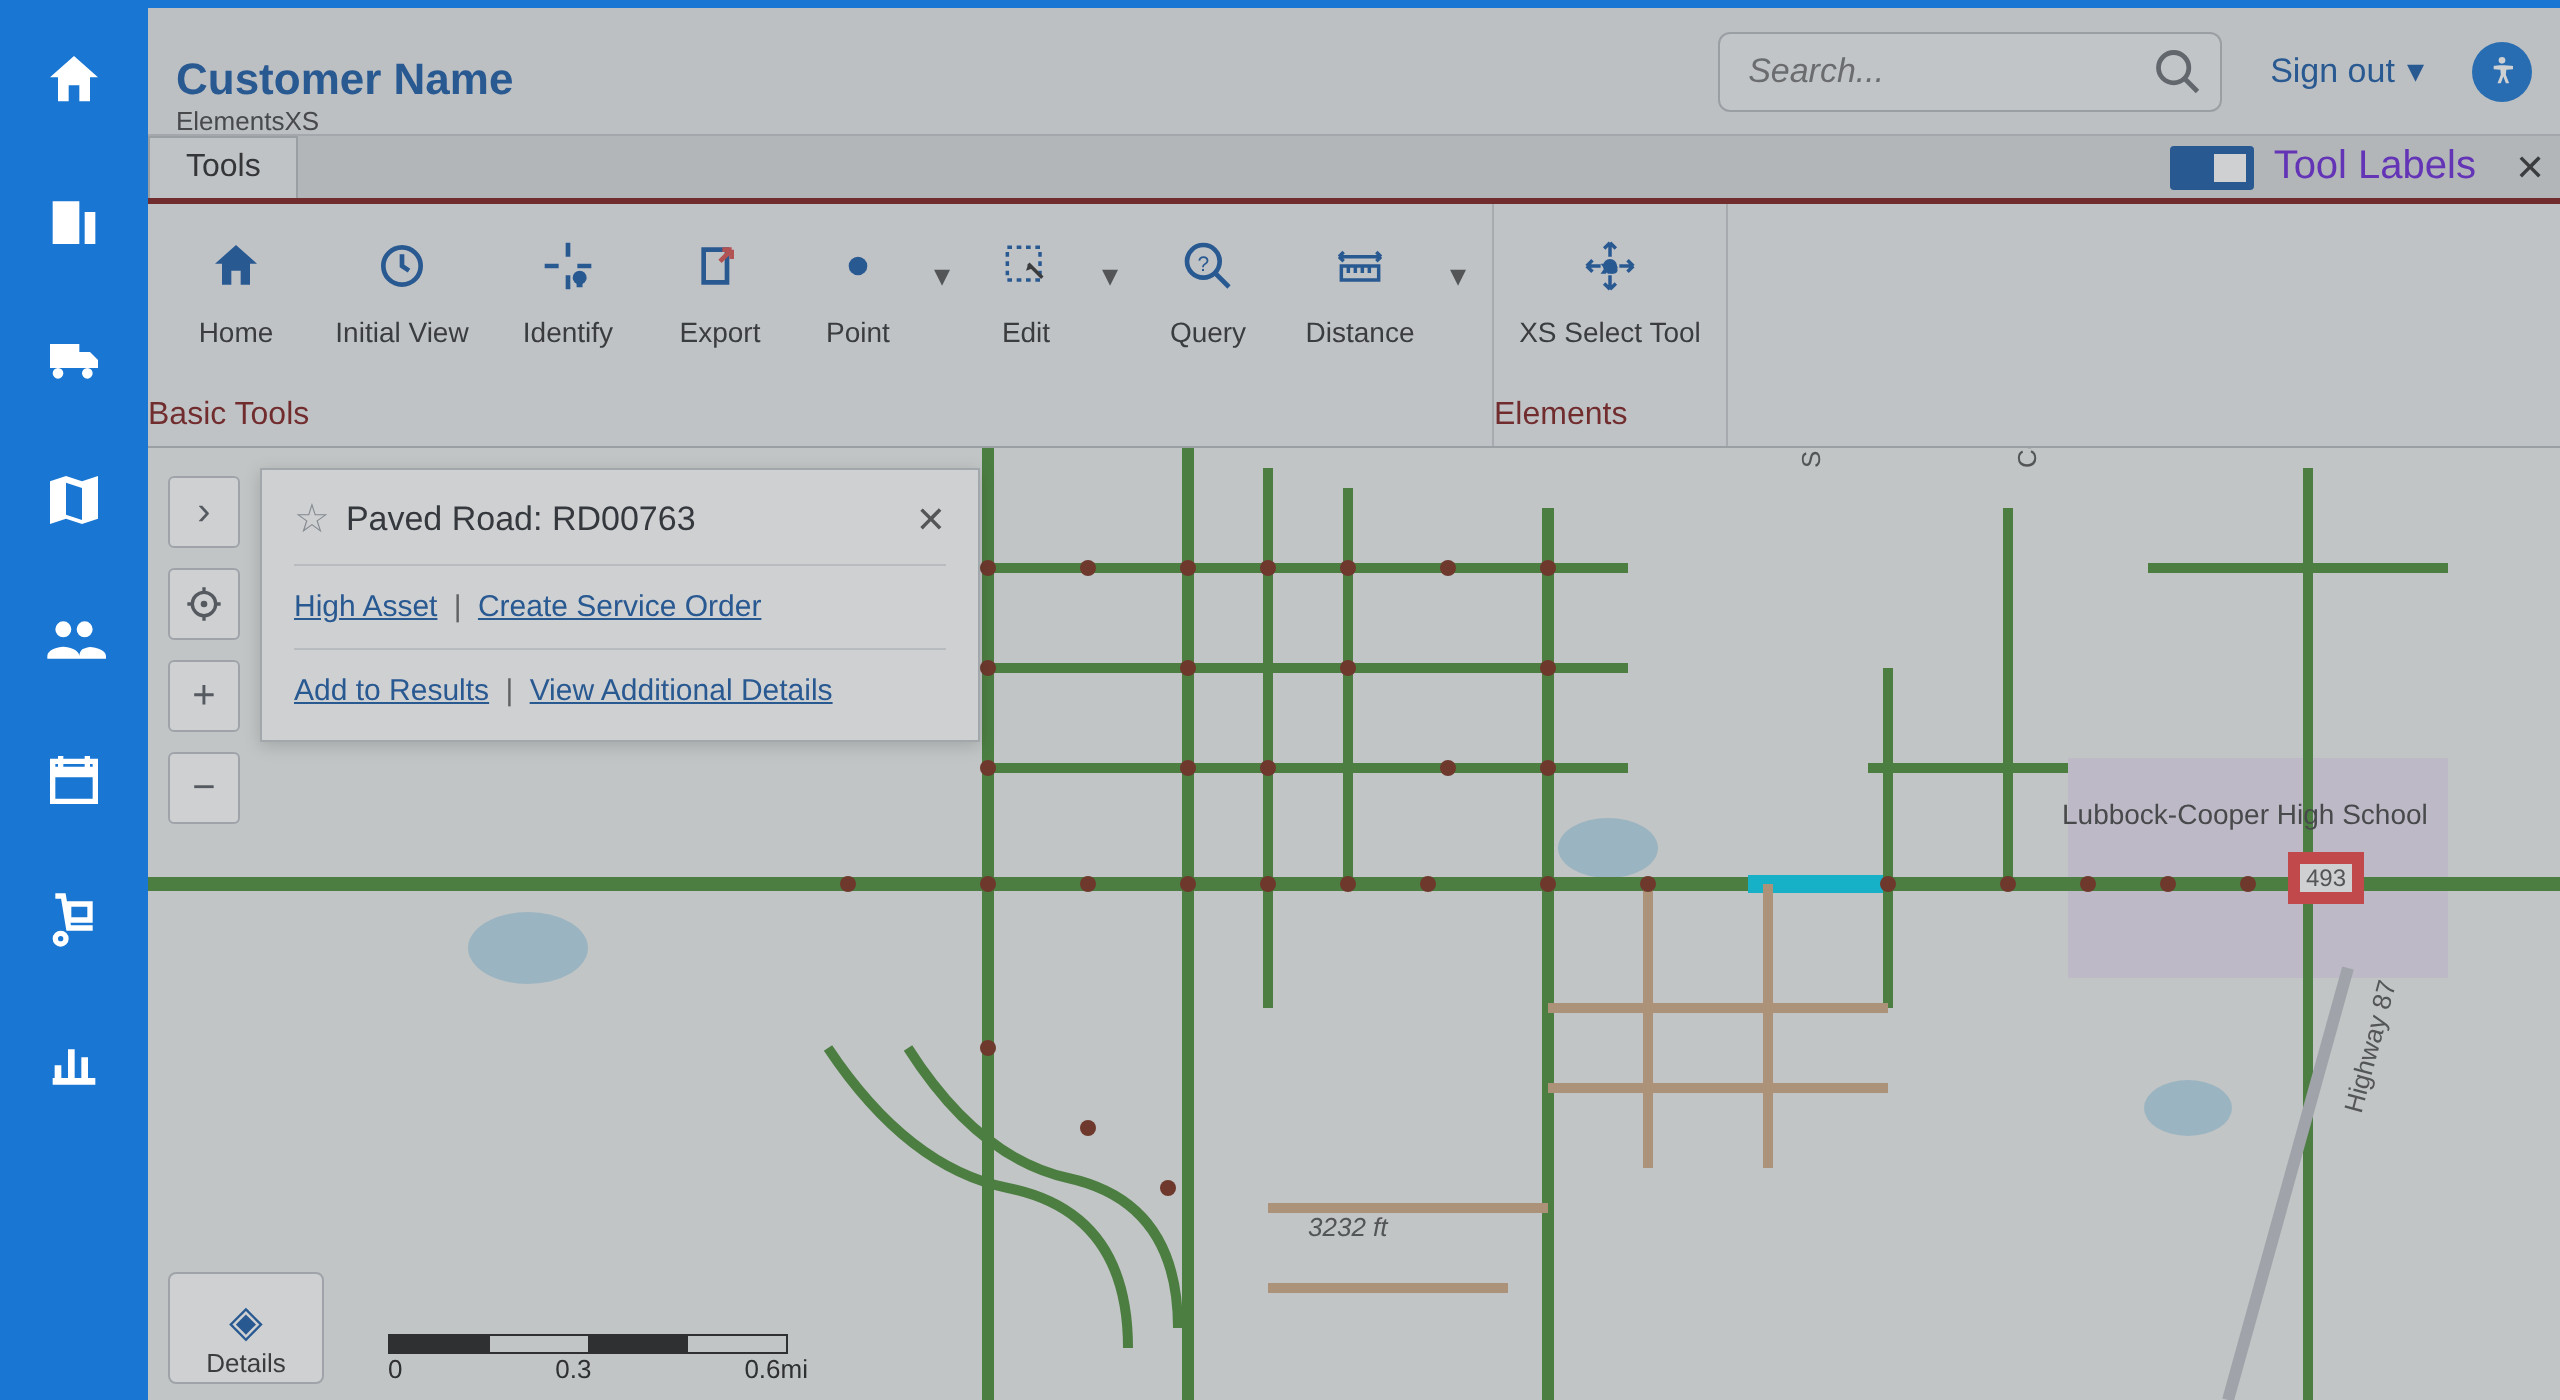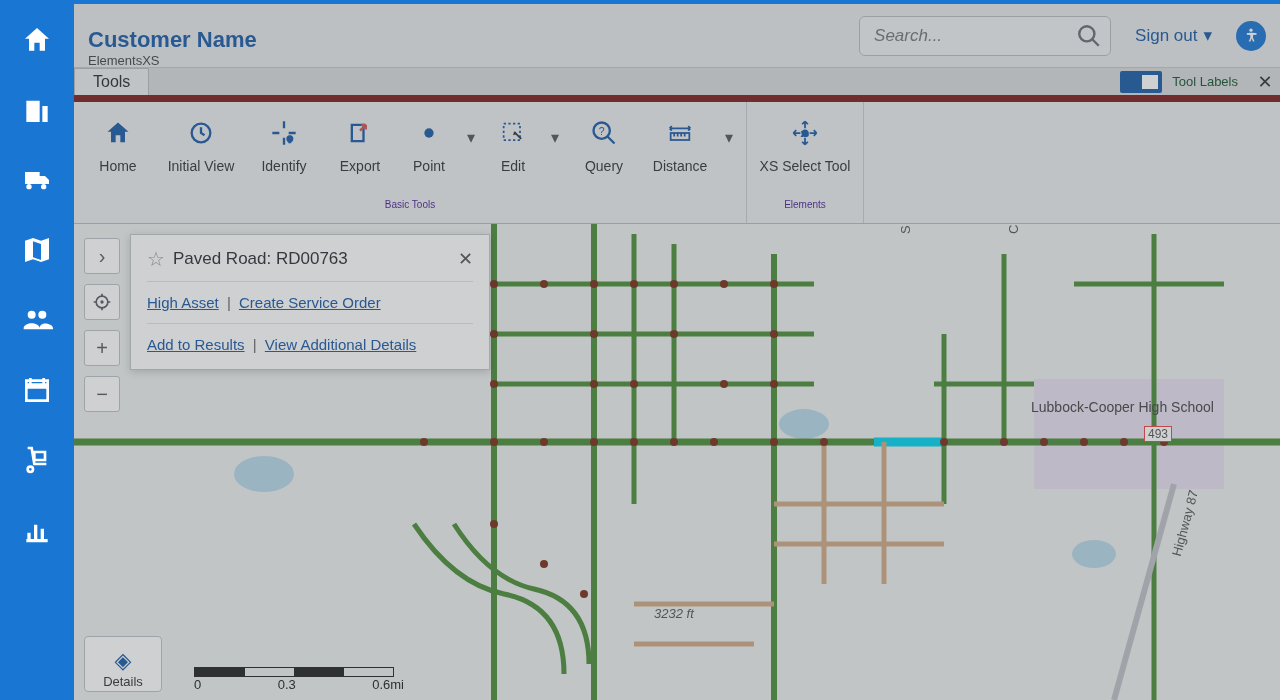--- a/index.html
+++ b/index.html
@@ -31,35 +31,35 @@
   padding: 0 44px 0 14px; font-size: 17px; font-style: italic; color: #666; background: #eef0f2;
 }
 .search-wrap .search-btn { position: absolute; right: 4px; top: 2px; width: 36px; height: 36px;
   display: flex; align-items: center; justify-content: center; cursor: pointer; }
 .search-wrap svg { width: 26px; height: 26px; fill: none; stroke:#6a6e73; stroke-width:2.2; }
 .signout { color: #1b5aa6; font-size: 17px; display: flex; align-items: center; gap: 6px; cursor: pointer; padding: 0 10px;}
 .access-badge { width: 30px; height: 30px; border-radius: 50%; background: #1976d2; color: #fff;
   display: flex; align-items: center; justify-content: center; font-size:18px;}
 
 
-.tab-row { height: 34px; background: #d9dbdd; border-bottom: 7px solid #7f1d1d; display: flex; align-items: stretch; }
+.tab-row { height: 34px; background: #d9dbdd; border-bottom: 3px solid #7f1d1d; display: flex; align-items: stretch; }
 .tab-row .tab { padding: 0 18px; background: #eceeef; border: 1px solid #b8bcc0; border-bottom: none;
   color: #2a2a2a; font-size: 16px; display:flex; align-items:center; }
 .tab-row .tab-spacer { flex: 1; }
-.tab-row .tool-labels { display: flex; align-items: center; gap: 10px; padding: 0 12px; font-size: 13px; color:#14532d;}
+.tab-row .tool-labels { display: flex; align-items: center; gap: 10px; padding: 0 12px; font-size: 20px; color:#6d28d9;}
 .tab-row .toggle { width: 42px; height: 22px; border: 2px solid #1b5aa6; background: #1b5aa6;
   display:flex; align-items:center; padding:2px; border-radius:2px;}
 .tab-row .toggle .knob { width: 16px; height: 14px; background:#fff; margin-left:auto;}
 .tab-row .close { width: 30px; display:flex; align-items:center; justify-content:center; font-size:18px; color:#333; cursor:pointer;}
 
 
 .ribbon { height: 122px; background: #eceeef; border-bottom: 1px solid #b8bcc0; display: flex; }
 .ribbon-group { display: flex; flex-direction: column; border-right: 1px solid #c9ccd0; }
 .ribbon-group .tools-row { flex: 1; display: flex; align-items: flex-start; padding: 8px 8px 0; gap: 4px; }
-.ribbon-group .group-label { height: 24px; text-align: center; font-size: 10px; color: #4c1d95; }
+.ribbon-group .group-label { height: 24px; text-align: left; font-size: 16px; color: #7f1d1d; }
 .ribbon-btn { display: flex; flex-direction: column; align-items: center; justify-content: flex-start;
   width: 72px; padding-top: 8px; gap: 10px; cursor: pointer; }
 .ribbon-btn .ico { width: 30px; height: 30px; display:flex; align-items:center; justify-content:center; }
 .ribbon-btn .ico svg { width: 28px; height: 28px; }
 .ribbon-btn .lbl { font-size: 14px; color: #333; }
 .ribbon-dd { width: 18px; display:flex; align-items:center; justify-content:center; padding-top:18px; color:#555; cursor:pointer; }
 
 
 .map-area { flex: 1; position: relative; background: #e8e9e6; overflow:hidden; }
 .map-svg { position:absolute; inset:0; }
@@ -368,21 +368,21 @@
             <circle cx="1090" cy="218" r="4"></circle>
           <circle cx="420" cy="300" r="4"></circle>
             <circle cx="470" cy="340" r="4"></circle>
             <circle cx="510" cy="370" r="4"></circle>
         </g>
       </svg>
 
       <div class="map-label" style="left:824px;top:10px;transform:rotate(-90deg);transform-origin:left top;">S FM 1264</div>
       <div class="map-label" style="left:932px;top:10px;transform:rotate(-90deg);transform-origin:left top;">County Road 2300</div>
       <div class="map-label" style="left:957px;top:176px;font-size:14px;color:#444;line-height:1.1">Lubbock-Cooper High School</div>
-      <div class="map-label" style="left:1070px;top:202px;border:1px solid #ef4444;padding:0 3px;background:#fff;font-size:12px">493</div>
+      <div class="map-label" style="left:1070px;top:202px;border:6px solid #ef4444;padding:0 3px;background:#fff;font-size:12px">493</div>
       <div class="map-label" style="left:1095px;top:330px;transform:rotate(-75deg);transform-origin:left top;">Highway 87</div>
       <div class="map-label" style="left:580px;top:382px;font-style:italic">3232 ft</div>
 
       <div class="map-ctrl-col">
         <div class="map-ctrl">›</div>
         <div class="map-ctrl">
           <svg viewBox="0 0 24 24">
               <circle cx="12" cy="12" r="7"></circle>
               <circle cx="12" cy="12" r="2" fill="#585c62" stroke="none"></circle>
               <path d="M12 2v3M12 19v3M2 12h3M19 12h3"></path>

